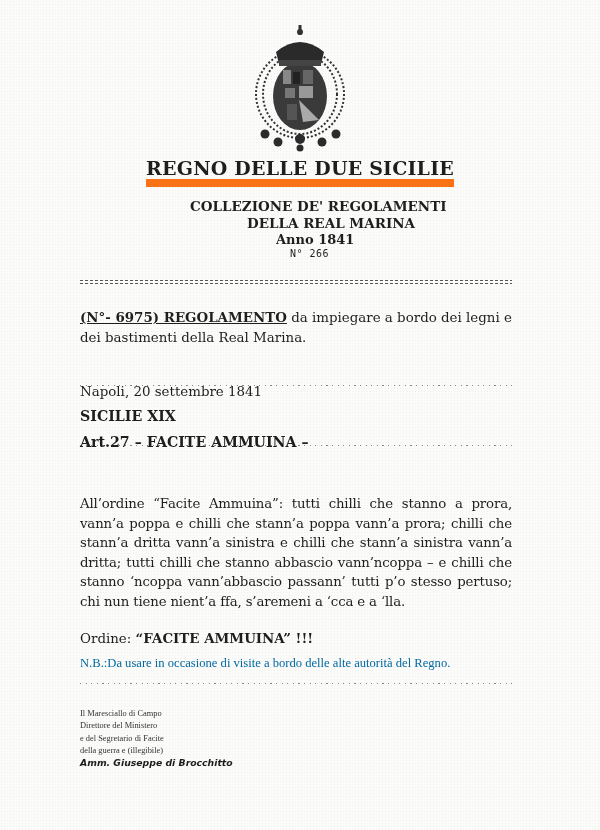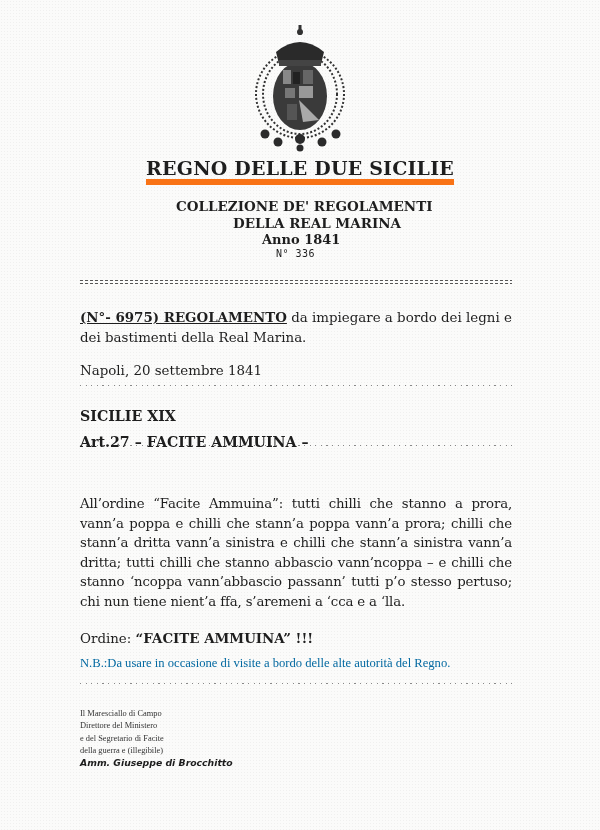--- a/index.html
+++ b/index.html
@@ -11,43 +11,43 @@
       color: #1e1e1e;
       font-family: "DejaVu Serif", serif;
     }
     .abs { position: absolute; }
     #crest { left: 243px; top: 22px; width: 115px; height: 130px; }
     #kingdom {
       left: 0; width: 600px; top: 157px; text-align: center;
       font-family: "DejaVu Serif", serif; font-weight: bold; font-size: 19px;
       letter-spacing: 0.2px;
     }
-    #kingdom span { border-bottom: 6px solid #f97316; padding-bottom: 0; }
-    .sub { font-family: "DejaVu Serif", serif; font-weight: bold; font-size: 13.5px; white-space: nowrap; }
+    #kingdom span { border-bottom: 8px solid #f97316; padding-bottom: 0; }
+    .sub { font-family: "DejaVu Serif", serif; font-weight: bold; font-size: 13.5px; white-space: nowrap; margin-left: 14px; }
     #coll1 { left: 176px; top: 198px; }
     #coll2 { left: 233px; top: 215px; }
     #anno { left: 262px; top: 232px; font-size: 13px; text-align: right; }
     #numero { left: 276px; top: 248px; font-family: "DejaVu Sans Mono", monospace; font-size: 10px; font-weight: normal; letter-spacing: 0.5px; }
     .rule-eq {
       left: 80px; width: 432px; top: 280px; height: 6px;
       background-image: repeating-linear-gradient(90deg, #555 0 3px, transparent 3px 5px);
       background-size: 100% 1px; background-repeat: repeat-x;
     }
     .rule-eq::after {
       content: ""; position: absolute; left: 0; right: 0; top: 3px; height: 1px;
       background-image: repeating-linear-gradient(90deg, #555 0 3px, transparent 3px 5px);
     }
     .rule-dot {
       left: 80px; width: 432px; height: 1px;
       background-image: repeating-linear-gradient(90deg, #888 0 1.2px, transparent 1.2px 5.6px);
     }
     .body-text { font-family: "DejaVu Serif", serif; font-size: 13.4px; line-height: 20px; }
     #reg-para { left: 80px; top: 307px; width: 440px; }
     #reg-para .reg-head { font-weight: bold; text-decoration: underline; }
-    #date { left: 80px; top: 361px; font-size: 13.4px; }
+    #date { left: 80px; top: 382px; font-size: 13.4px; }
     #capitolo { left: 80px; top: 408px; font-weight: bold; font-size: 14.2px; }
     #articolo { left: 80px; top: 434px; font-weight: bold; font-size: 14.2px; }
     #order-text {
       left: 80px; top: 494px; width: 432px; text-align: justify;
       font-size: 13.3px; line-height: 19.6px; letter-spacing: -0.15px;
     }
     #ordine { left: 80px; top: 628px; font-size: 13.4px; }
     #ordine b { font-weight: bold; }
     #nb { left: 80px; top: 656px; font-family: "Liberation Serif", serif; font-size: 12.6px; color: #0369a1; }
     #signature { left: 80px; top: 708px; font-family: "Liberation Serif", serif; font-size: 8.4px; line-height: 12.3px; color: #333; }
@@ -84,21 +84,21 @@
       <circle cx="93" cy="112" r="4.5"></circle>
       <circle cx="57" cy="126" r="3.5"></circle>
     </g>
   </svg>
 </div>
 
 <div id="kingdom" class="abs"><span>REGNO DELLE DUE SICILIE</span></div>
 <div id="coll1" class="abs sub">COLLEZIONE DE' REGOLAMENTI</div>
 <div id="coll2" class="abs sub">DELLA REAL MARINA</div>
 <div id="anno" class="abs sub">Anno 1841</div>
-<div id="numero" class="abs sub">N° 336</div>
+<div id="numero" class="abs sub">N° 266</div>
 
 <div class="abs rule-eq"></div>
 
 <div id="reg-para" class="abs body-text">
   <span class="reg-head">(N°- 6975) REGOLAMENTO</span><span> da impiegare a bordo dei legni e dei bastimenti della Real Marina.</span>
 </div>
 
 <div id="date" class="abs body-text">Napoli, 20 settembre 1841</div>
 <div class="abs rule-dot" style="top:385px"></div>
 

